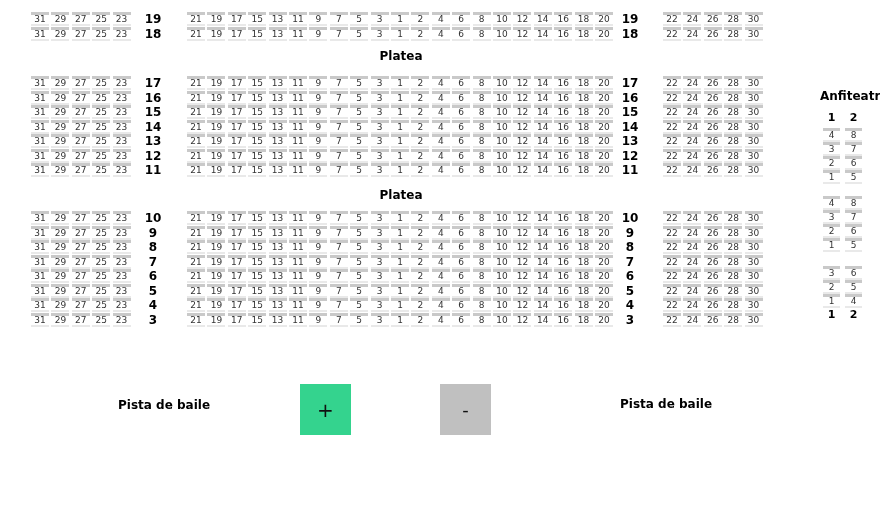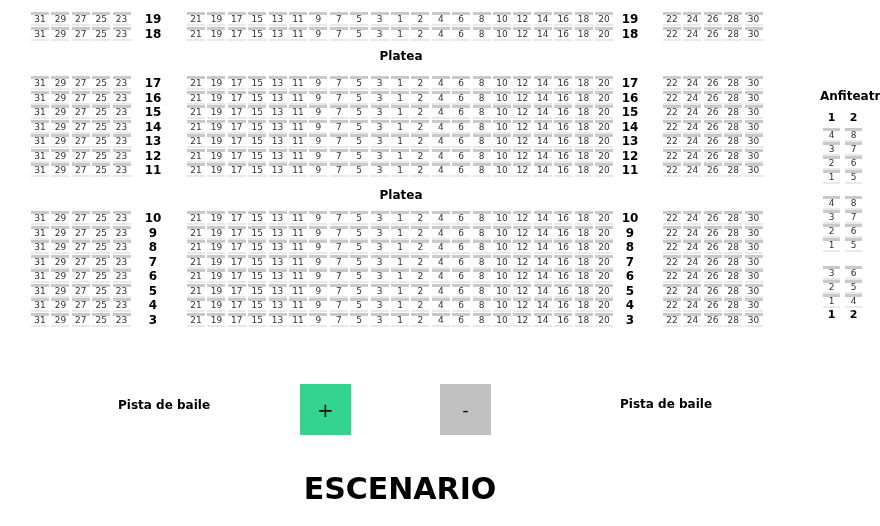--- a/index.html
+++ b/index.html
@@ -81,21 +81,20 @@
 <body>
 
 <div class="canvas">
   <div class="platea-label platea-top">Platea</div>
   <div class="platea-label platea-bottom">Platea</div>
   <div class="anf-title">Anfiteatro</div>
   <div class="pista pista-left">Pista de baile</div>
   <div class="pista pista-right">Pista de baile</div>
   <div class="zoom-btn zoom-in" style="background: rgb(52, 211, 142);">+</div>
   <div class="zoom-btn zoom-out" style="background: rgb(192, 192, 192);">-</div>
-  <div class="stage">ESCENARIO</div>
 <div class="seat" style="left: 31px; top: 12px;">31</div>
     <div class="seat" style="left: 51.4px; top: 12px;">29</div>
     <div class="seat" style="left: 71.8px; top: 12px;">27</div>
     <div class="seat" style="left: 92.2px; top: 12px;">25</div>
     <div class="seat" style="left: 112.6px; top: 12px;">23</div>
     <div class="row-label" style="left: 143px; top: 12px; width: 20px;">19</div>
     <div class="seat" style="left: 187px; top: 12px;">21</div>
     <div class="seat" style="left: 207.4px; top: 12px;">19</div>
     <div class="seat" style="left: 227.8px; top: 12px;">17</div>
     <div class="seat" style="left: 248.2px; top: 12px;">15</div>

